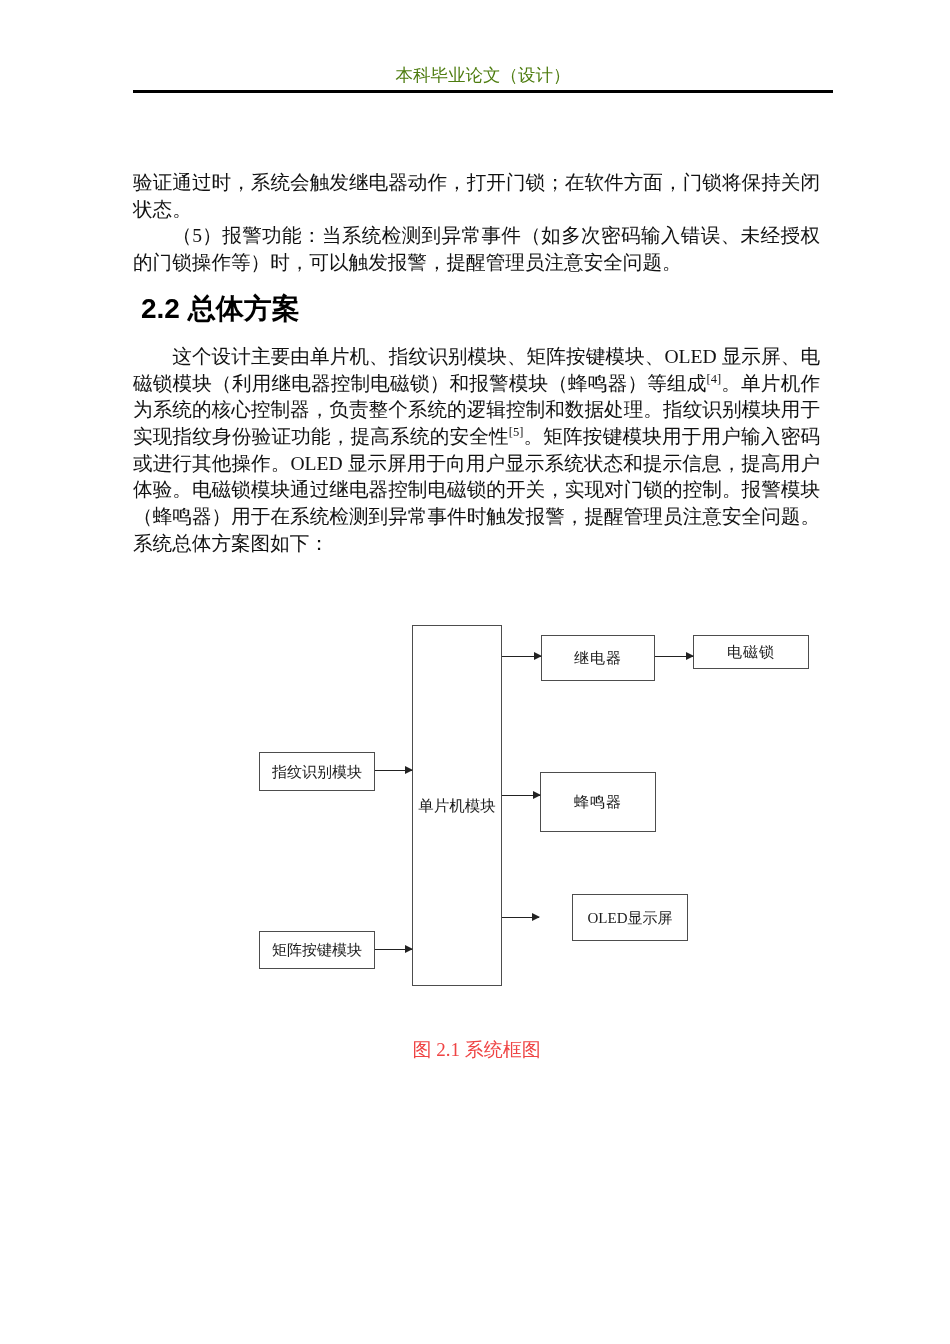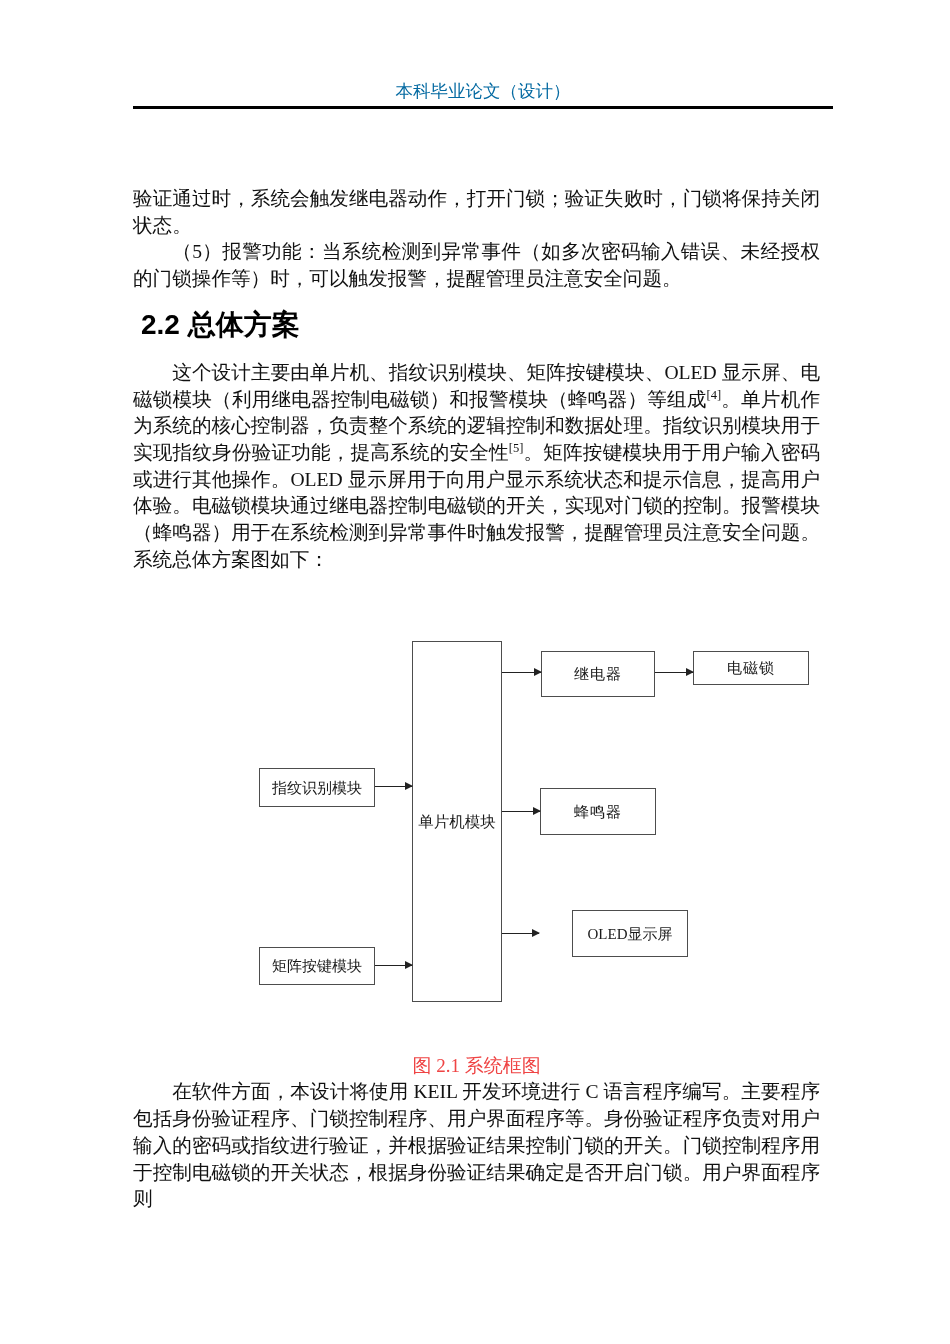--- a/index.html
+++ b/index.html
@@ -7,26 +7,26 @@
     position: relative;
     width: 950px;
     height: 1344px;
     margin: 0 auto;
     background: #ffffff;
     overflow: hidden;
     color: #111;
   }
   .header { margin-left: 133px; width: 700px; }
   .header-title {
-    padding-top: 80px;
+    padding-top: 64px;
     text-align: center;
     font-family: "Liberation Serif", "DejaVu Serif", serif;
     font-size: 17.5px;
     line-height: 22px;
-    color: #0369a1;
+    color: #4d7c0f;
   }
   .header-rule {
     margin-top: 4px;
     height: 3px;
     background: #000;
   }
   .content {
     margin-left: 133px;
     width: 687px;
     font-family: "Liberation Serif", "DejaVu Serif", serif;
@@ -73,21 +73,21 @@
     font-family: "Liberation Serif", "DejaVu Serif", serif;
     font-size: 15px;
     letter-spacing: 1px;
     color: #1a1a1a;
     white-space: nowrap;
   }
   .node-mcu         { left: 412px; top: 0;     width: 90px;  height: 361px; font-size: 15.5px; letter-spacing: 0; }
   .node-relay       { left: 541px; top: 10px;  width: 114px; height: 46px; }
   .node-lock        { left: 693px; top: 10px;  width: 116px; height: 34px; }
   .node-fingerprint { left: 259px; top: 127px; width: 116px; height: 39px; letter-spacing: 0; }
-  .node-buzzer      { left: 540px; top: 147px; width: 116px; height: 47px; }
+  .node-buzzer      { left: 540px; top: 147px; width: 116px; height: 60px; }
   .node-oled        { left: 539px; top: 269px; width: 116px; height: 47px; letter-spacing: 0; margin-left: 33px; }
   .node-keypad      { left: 259px; top: 306px; width: 116px; height: 38px; letter-spacing: 0; }
   .edge {
     position: absolute;
     height: 0;
     border-top: 1.5px solid #222;
   }
   .edge::after {
     content: "";
     position: absolute;
@@ -119,21 +119,21 @@
 
 <div class="page">
 
   <div class="header">
     <div class="header-title">本科毕业论文（设计）</div>
     <div class="header-rule"></div>
   </div>
 
   <div class="content">
 
-    <p class="body-text no-indent first-after-rule">验证通过时，系统会触发继电器动作，打开门锁；验证失败时，门锁将保持关闭状态。</p>
+    <p class="body-text no-indent first-after-rule">验证通过时，系统会触发继电器动作，打开门锁；在软件方面，门锁将保持关闭状态。</p>
 
     <p class="body-text">（5）报警功能：当系统检测到异常事件（如多次密码输入错误、未经授权的门锁操作等）时，可以触发报警，提醒管理员注意安全问题。</p>
 
     <h2 class="section-heading">2.2 总体方案</h2>
 
     <p class="body-text"><span>这个设计主要由单片机、指纹识别模块、矩阵按键模块、OLED 显示屏、电磁锁模块（利用继电器控制电磁锁）和报警模块（蜂鸣器）等组成</span><sup class="sup">[4]</sup><span>。单片机作为系统的核心控制器，负责整个系统的逻辑控制和数据处理。指纹识别模块用于实现指纹身份验证功能，提高系统的安全性</span><sup class="sup">[5]</sup><span>。矩阵按键模块用于用户输入密码或进行其他操作。OLED 显示屏用于向用户显示系统状态和提示信息，提高用户体验。电磁锁模块通过继电器控制电磁锁的开关，实现对门锁的控制。报警模块（蜂鸣器）用于在系统检测到异常事件时触发报警，提醒管理员注意安全问题。系统总体方案图如下：</span></p>
 
     <div class="diagram">
       <div class="node node-mcu">单片机模块</div>
       <div class="node node-relay">继电器</div>
@@ -146,16 +146,15 @@
       <div class="edge edge-mcu-relay"></div>
       <div class="edge edge-relay-lock"></div>
       <div class="edge edge-fp-mcu"></div>
       <div class="edge edge-mcu-buzzer"></div>
       <div class="edge edge-mcu-oled"></div>
       <div class="edge edge-keypad-mcu"></div>
     </div>
 
     <div class="figure-caption">图 2.1 系统框图</div>
 
-    <p class="body-text closing">在软件方面，本设计将使用 KEIL 开发环境进行 C 语言程序编写。主要程序包括身份验证程序、门锁控制程序、用户界面程序等。身份验证程序负责对用户输入的密码或指纹进行验证，并根据验证结果控制门锁的开关。门锁控制程序用于控制电磁锁的开关状态，根据身份验证结果确定是否开启门锁。用户界面程序则</p>
 
   </div>
 </div>
 
 </body></html>

